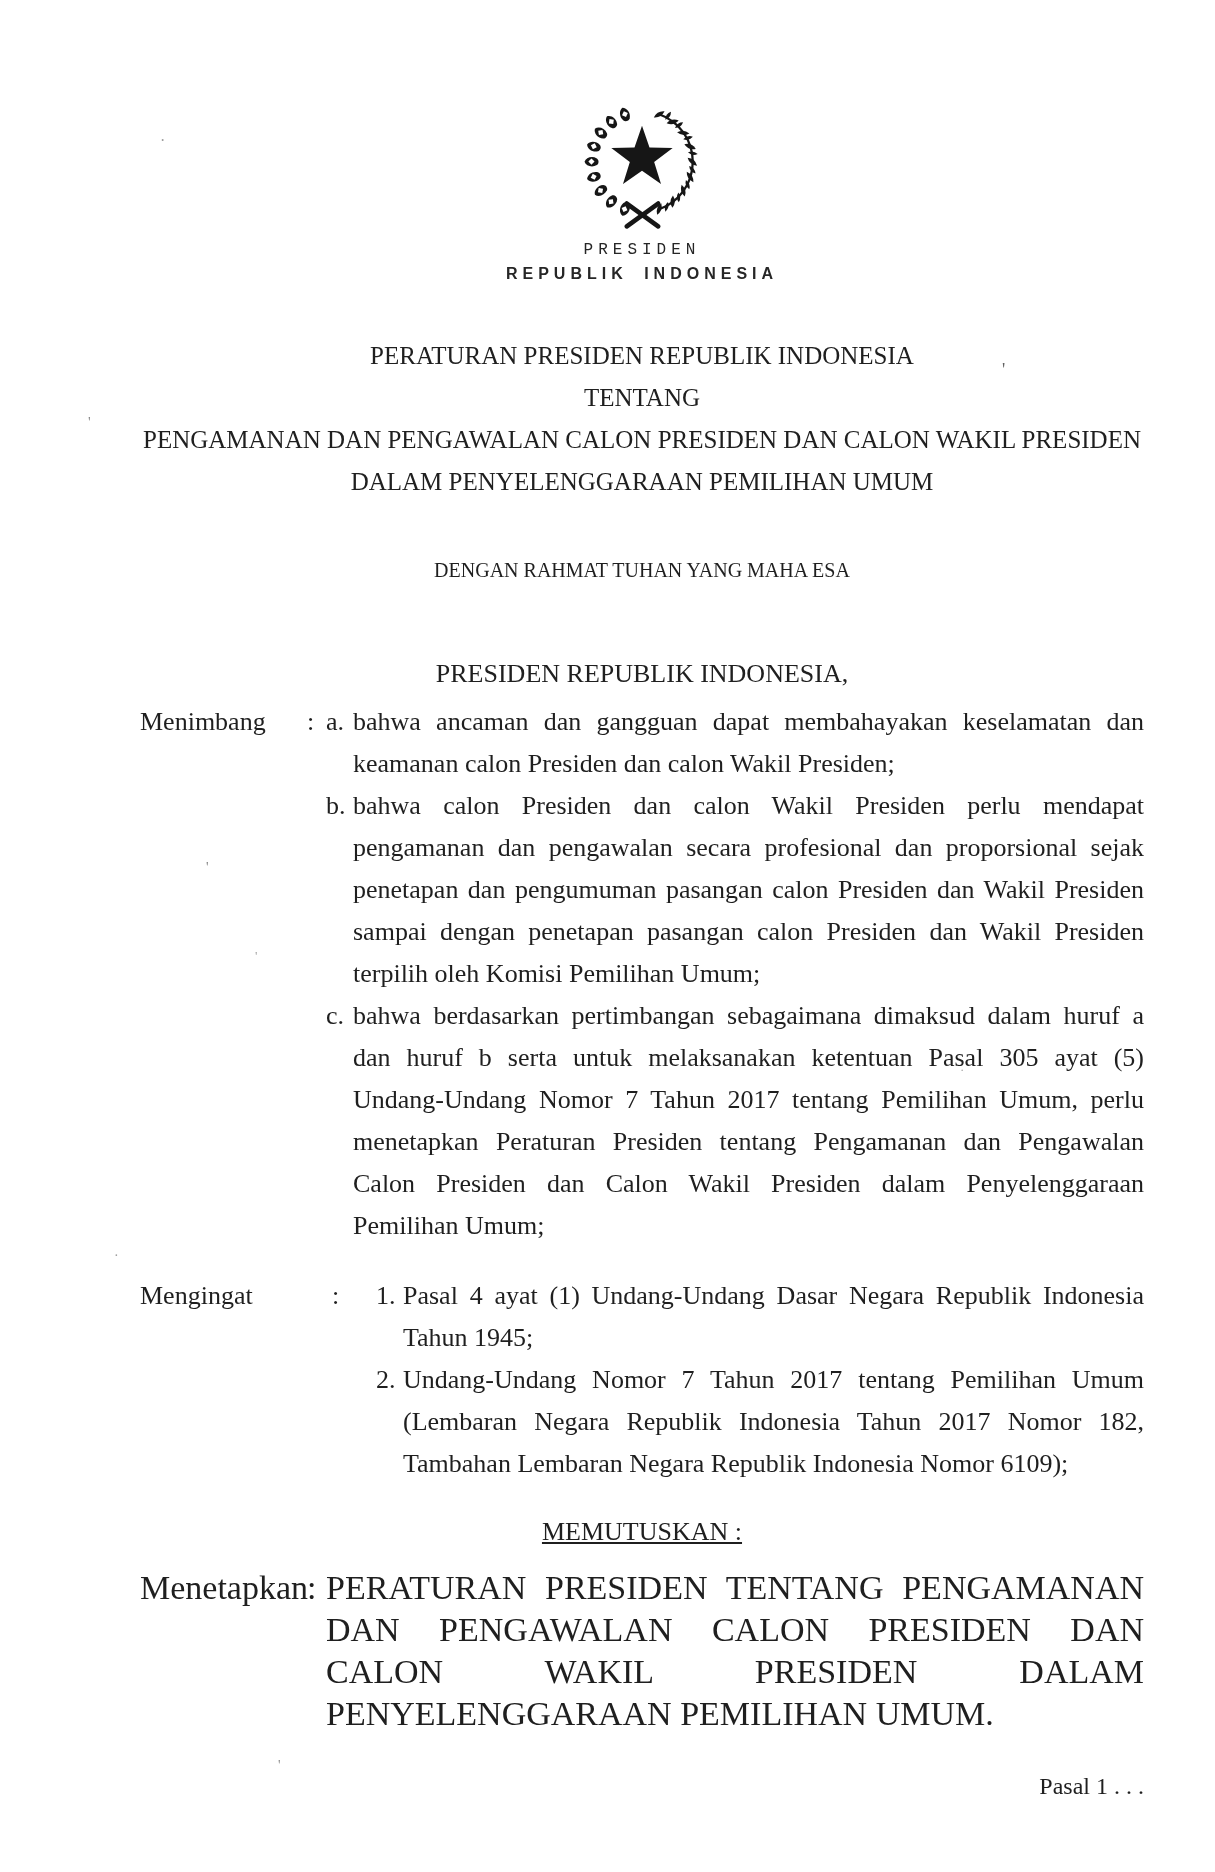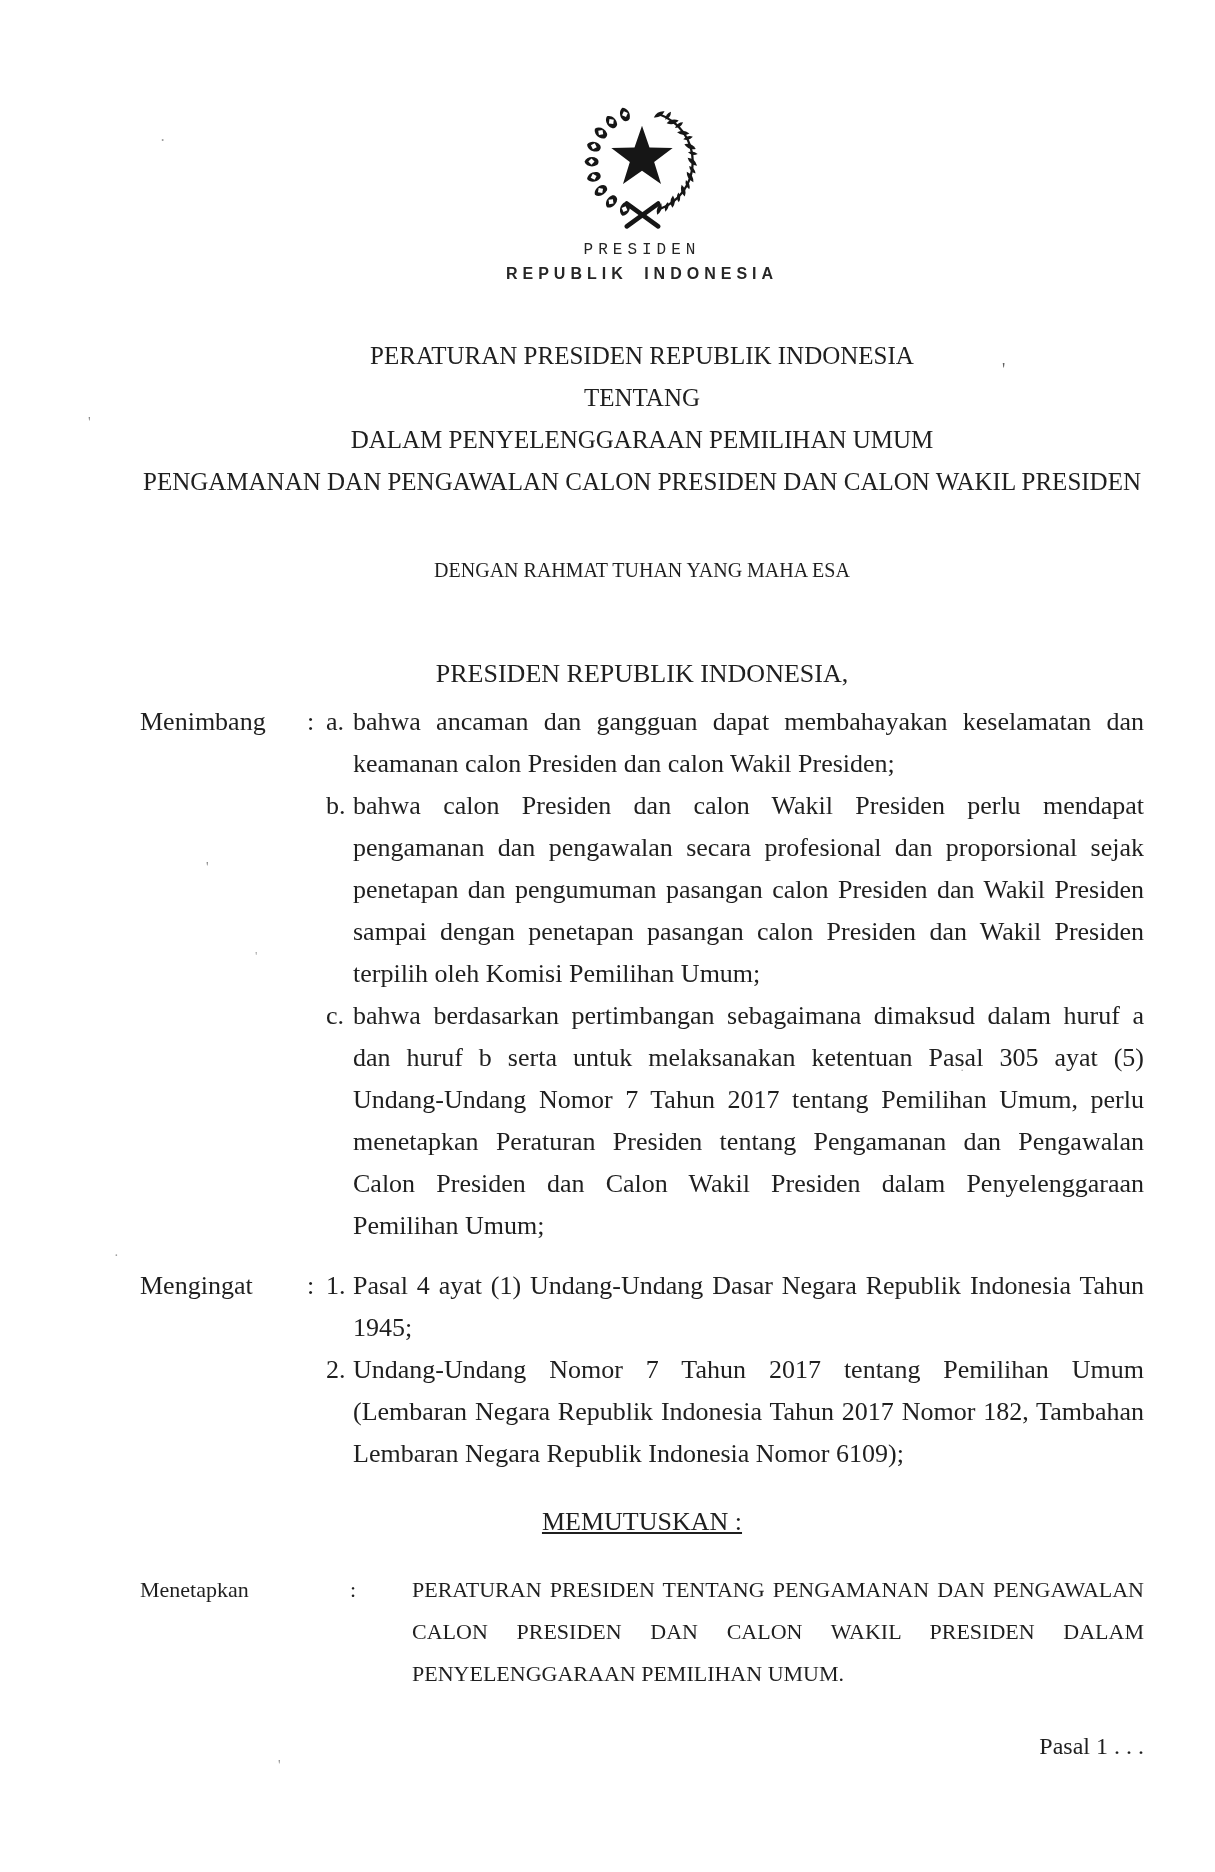--- a/index.html
+++ b/index.html
@@ -28,27 +28,27 @@
     margin-top:2px;line-height:22px;font-weight:bold;
   }
   
   .title-block{margin-top:50px;text-align:center;font-size:25px;line-height:42px;}
   .title-block div{white-space:nowrap;}
   .invocation{margin-top:46px;text-align:center;font-size:20px;line-height:42px;}
   .authority{margin-top:62px;text-align:center;font-size:26px;line-height:42px;}
   
   .clauses{margin-top:6px;font-size:26px;line-height:42px;}
   .clause{display:grid;grid-template-columns:167px 19px 1fr;align-items:start;}
-  .clause.recalling{margin-top:18px;}
+  .clause.recalling{margin-top:28px;gap:25px;}
   .c-label{text-align:left;}
   .c-colon{text-align:left;}
   .c-item{display:grid;grid-template-columns:27px 1fr;}
   .c-text{margin:0;text-align:justify;}
   .decision{margin-top:26px;text-align:center;font-size:26px;line-height:42px;text-decoration:underline;}
-  .clause.enacting{margin-top:26px;font-size:22px;line-height:42px;gap:43px;}
+  .clause.enacting{margin-top:14px;font-size:34px;line-height:42px;}
   .enact-text{margin:0;text-align:justify;}
   
   .catchword{margin-top:30px;text-align:right;font-size:24px;line-height:42px;}
   
   .artifact{position:absolute;color:#3a3a3a;font-family:"Liberation Serif",serif;pointer-events:none;}
 </style>
 </head>
 <body>
 
 <div class="page">
@@ -106,22 +106,22 @@
       </g>
     </svg>
 
     <div class="lh-name">PRESIDEN</div>
     <div class="lh-country">REPUBLIK INDONESIA</div>
   </header>
 
   <section class="title-block">
     <div>PERATURAN PRESIDEN REPUBLIK INDONESIA</div>
     <div>TENTANG</div>
+    <div>PENGAMANAN DAN PENGAWALAN CALON PRESIDEN DAN CALON WAKIL PRESIDEN</div>
     <div>DALAM PENYELENGGARAAN PEMILIHAN UMUM</div>
-    <div>PENGAMANAN DAN PENGAWALAN CALON PRESIDEN DAN CALON WAKIL PRESIDEN</div>
   </section>
 
   <div class="invocation">DENGAN RAHMAT TUHAN YANG MAHA ESA</div>
   <div class="authority">PRESIDEN REPUBLIK INDONESIA,</div>
 
   <section class="clauses">
 
     <div class="clause considering">
       <div class="c-label">Menimbang</div>
       <div class="c-colon">:</div>

